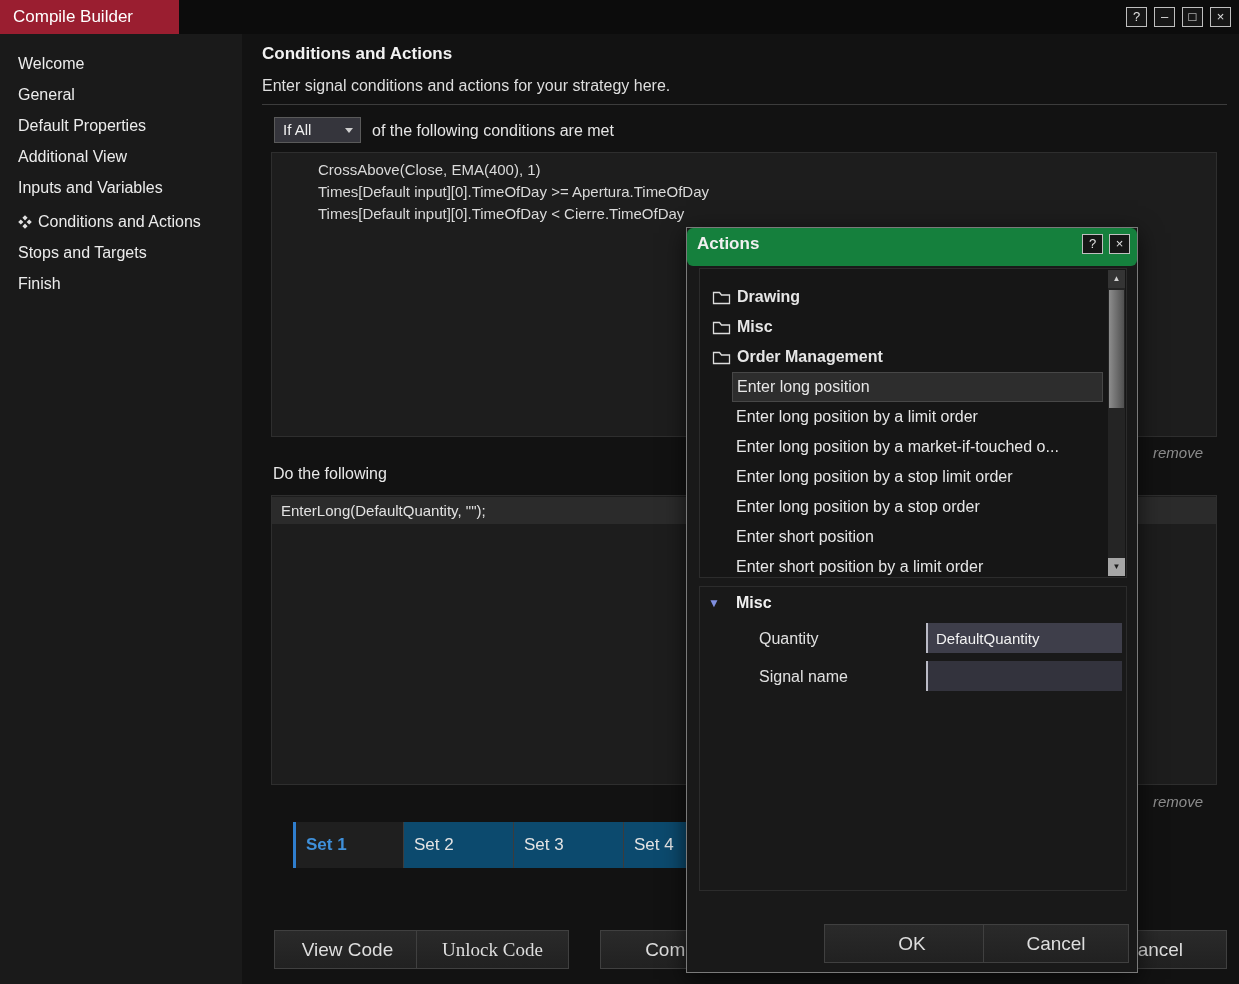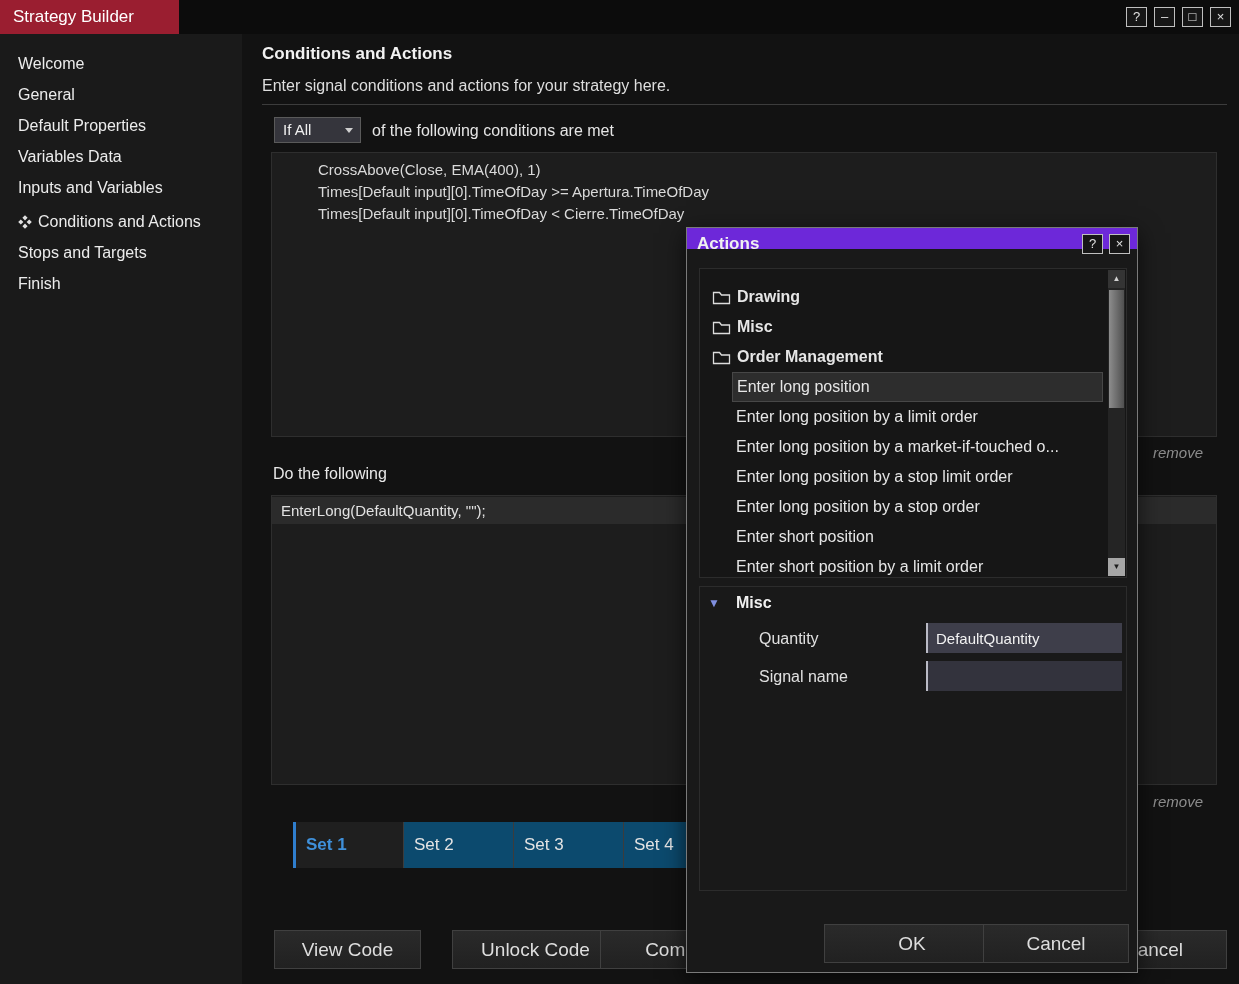--- a/index.html
+++ b/index.html
@@ -68,30 +68,30 @@
   .tab:first-child { border-left: none; }
   .tab.active { color: var(--active-tab, #3f90da); font-weight: bold; background: #1f1f1f;
                 border-left: 3px solid #2f7ece; }
 
   .btn {
     position: absolute; height: 39px; line-height: 37px; text-align: center;
     background: linear-gradient(#2a2a2a, #212121); border: 1px solid #404040;
     color: #dedede; font-size: 19px; cursor: default; white-space: nowrap; overflow: hidden;
   }
   .btn-viewcode { left: 274px; top: 930px; width: 147px; }
-  .btn-unlock   { left: 452px; top: 930px; width: 167px; }
+  .btn-unlock   { left: 416px; top: 930px; width: 153px; font-family: Liberation Serif, serif; }
   .btn-compile  { left: 600px; top: 930px; width: 160px; }
   .btn-cancel-m { left: 1080px; top: 930px; width: 147px; }
 
   
   .dialog {
     position: absolute; left: 686px; top: 227px; width: 452px; height: 746px;
     background: #191919; border: 1px solid #7a7a7a; box-shadow: 0 6px 22px rgba(0,0,0,.65); z-index: 10;
   }
-  .dlg-titlebar { position: absolute; left: 0; top: 0; right: 0; height: 21px; background: #6d28d9; }
+  .dlg-titlebar { position: absolute; left: 0; top: 0; right: 0; height: 38px; background: #15803d; border-radius: 6px; }
   .dlg-title { position: absolute; left: 10px; top: 0; line-height: 32px; font-size: 17px; font-weight: 600; color: #f0f0f0; }
   .dlg-controls { position: absolute; right: 7px; top: 6px; display: flex; gap: 6px; }
 
   .tree {
     position: absolute; left: 12px; top: 40px; width: 428px; height: 310px;
     background: #161616; border: 1px solid #2c2c2c; overflow: hidden; padding-top: 13px;
   }
   .tree-row { height: 30px; display: flex; align-items: center; font-size: 16px; color: #e6e6e6;
               white-space: nowrap; cursor: default; }
   .tree-row.folder { padding-left: 12px; font-weight: bold; }
@@ -125,34 +125,34 @@
 
   .dlg-ok     { left: 137px; top: 696px; width: 176px; }
   .dlg-cancel { left: 296px; top: 696px; width: 146px; }
 </style>
 </head>
 <body>
 
 <div id="root">
 
   <div class="titlebar">
-    <div class="title-badge">Strategy Builder</div>
+    <div class="title-badge">Compile Builder</div>
     <div class="win-controls">
       <div class="wbtn">?</div>
       <div class="wbtn">–</div>
       <div class="wbtn">□</div>
       <div class="wbtn">×</div>
     </div>
   </div>
 
   <div class="sidebar">
     <div class="side-item">Welcome</div>
     <div class="side-item">General</div>
     <div class="side-item">Default Properties</div>
-    <div class="side-item">Variables Data</div>
+    <div class="side-item">Additional View</div>
     <div class="side-item">Inputs and Variables</div>
     <div class="side-item active">
       <span class="marker"><svg width="14" height="14" viewBox="0 0 14 14">
             <path fill="#e0e0e0" d="M7 .2 9.6 2.8 7 5.4 4.4 2.8Z M2.8 4.4 5.4 7 2.8 9.6 .2 7Z M11.2 4.4 13.8 7 11.2 9.6 8.6 7Z M7 8.6 9.6 11.2 7 13.8 4.4 11.2Z"></path>
           </svg></span><span>Conditions and Actions</span>
     </div>
     <div class="side-item">Stops and Targets</div>
     <div class="side-item">Finish</div>
   </div>
 

